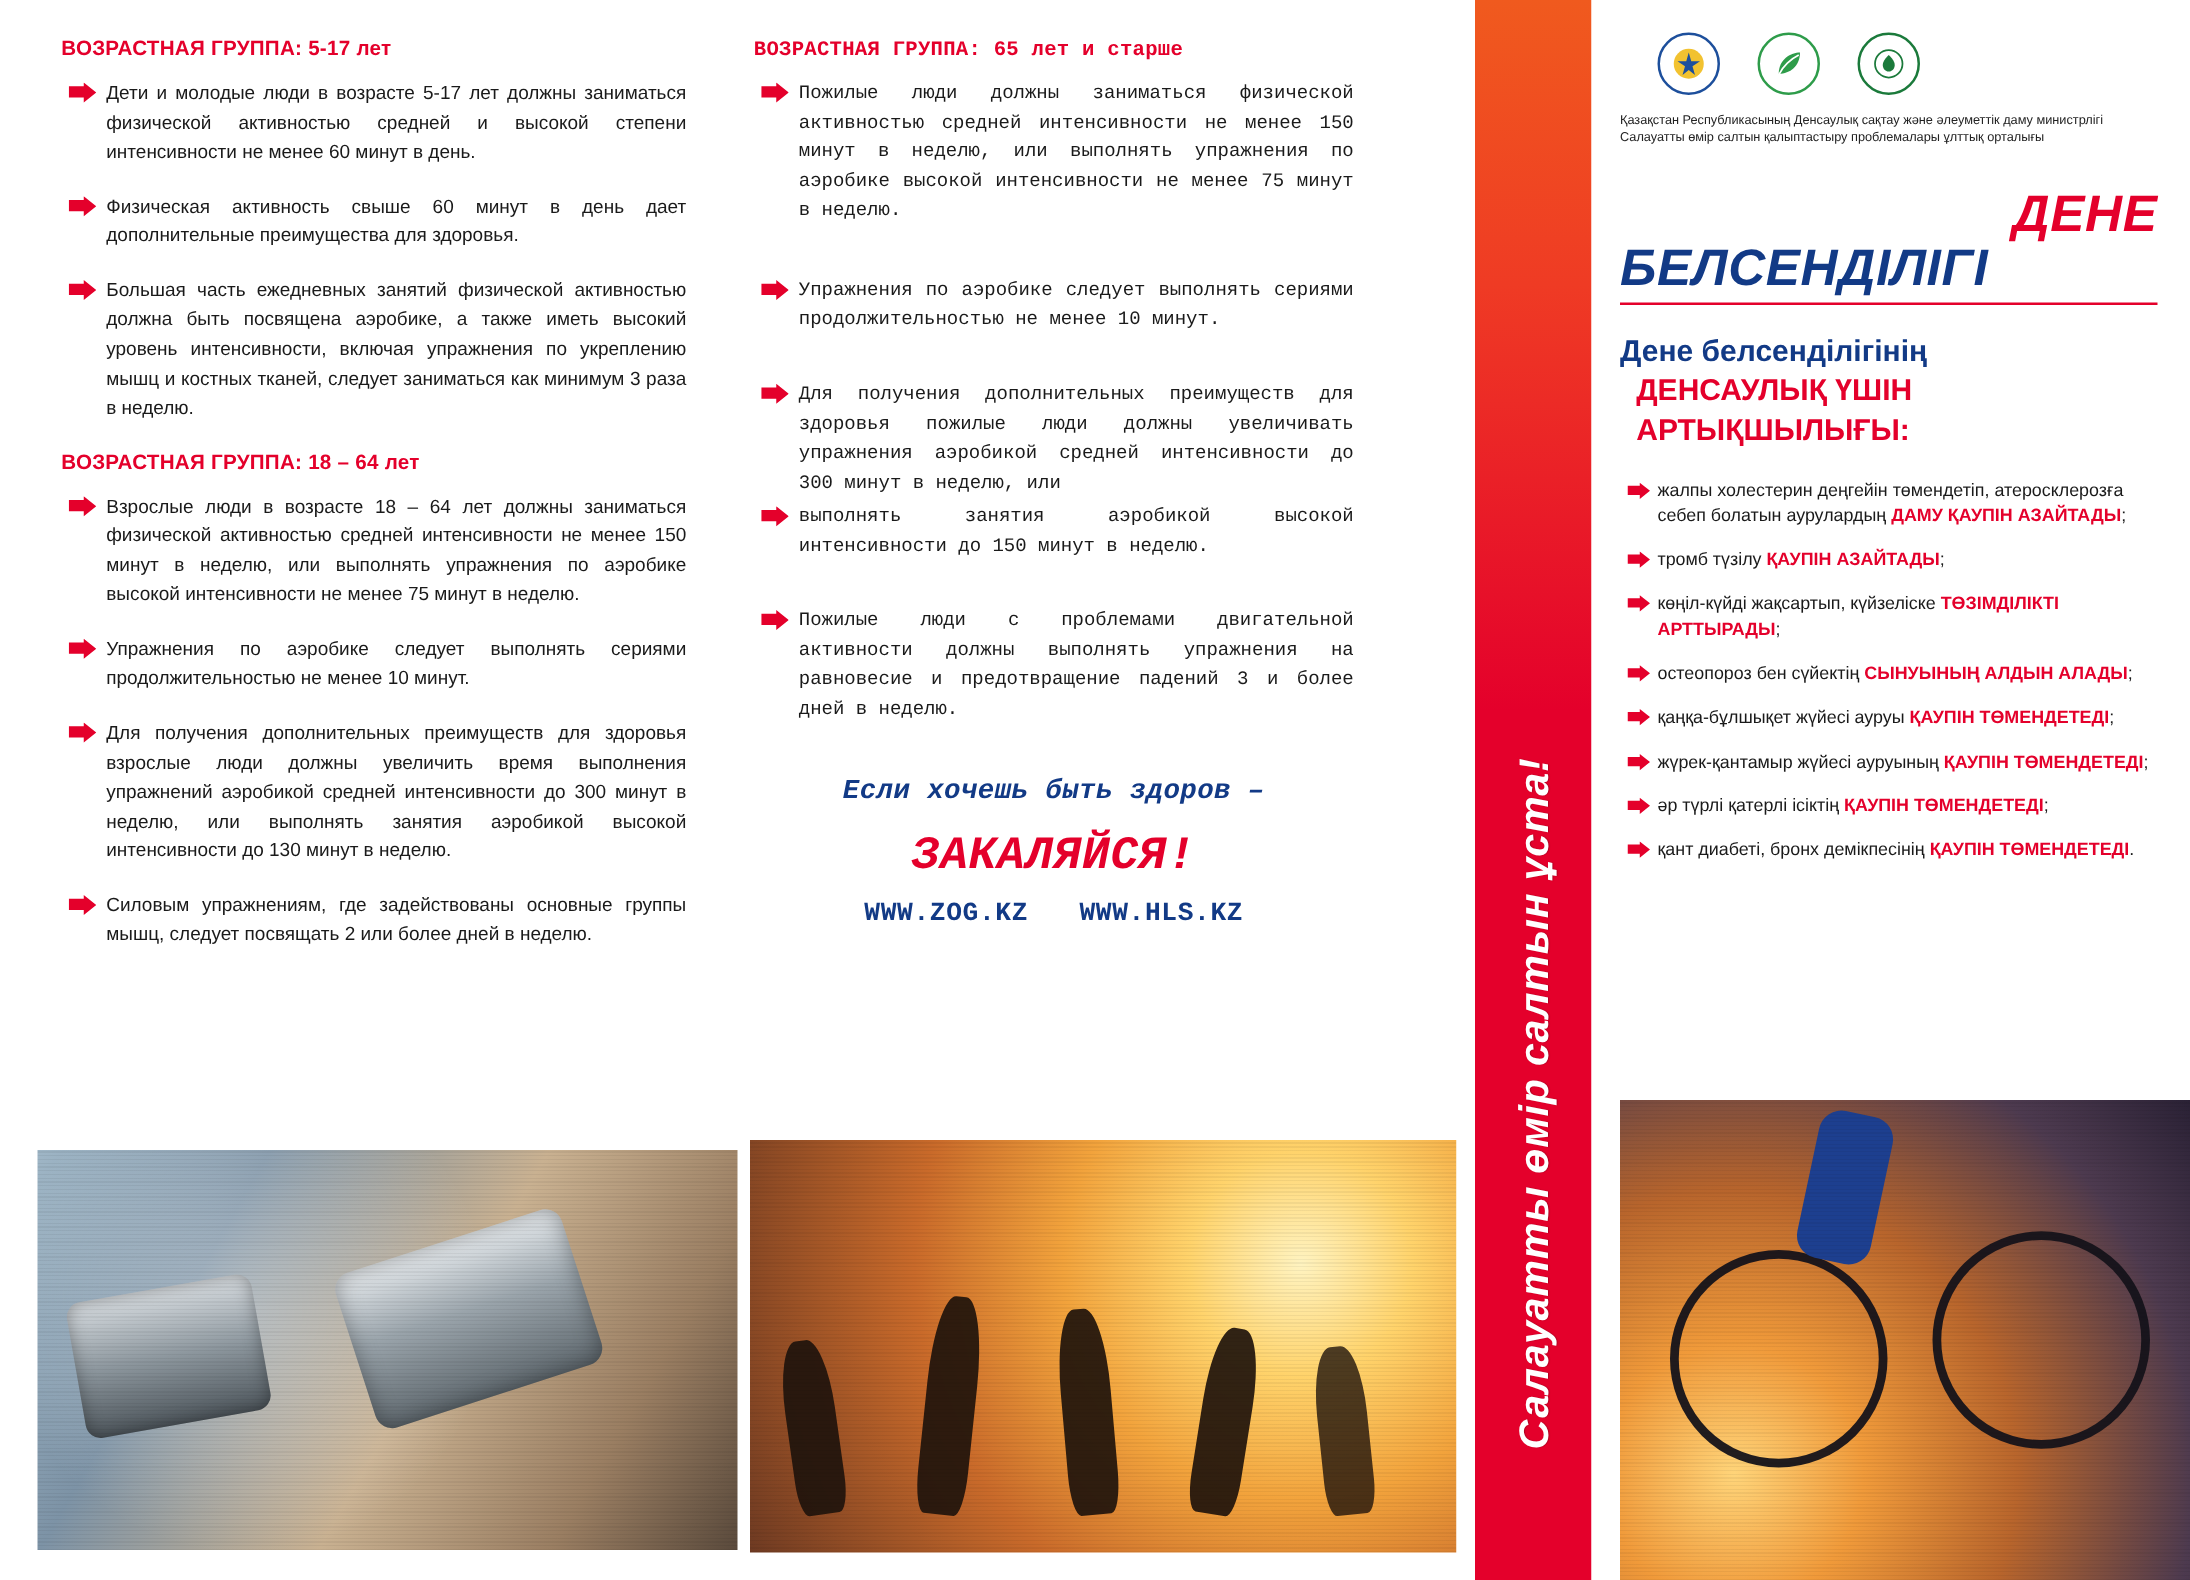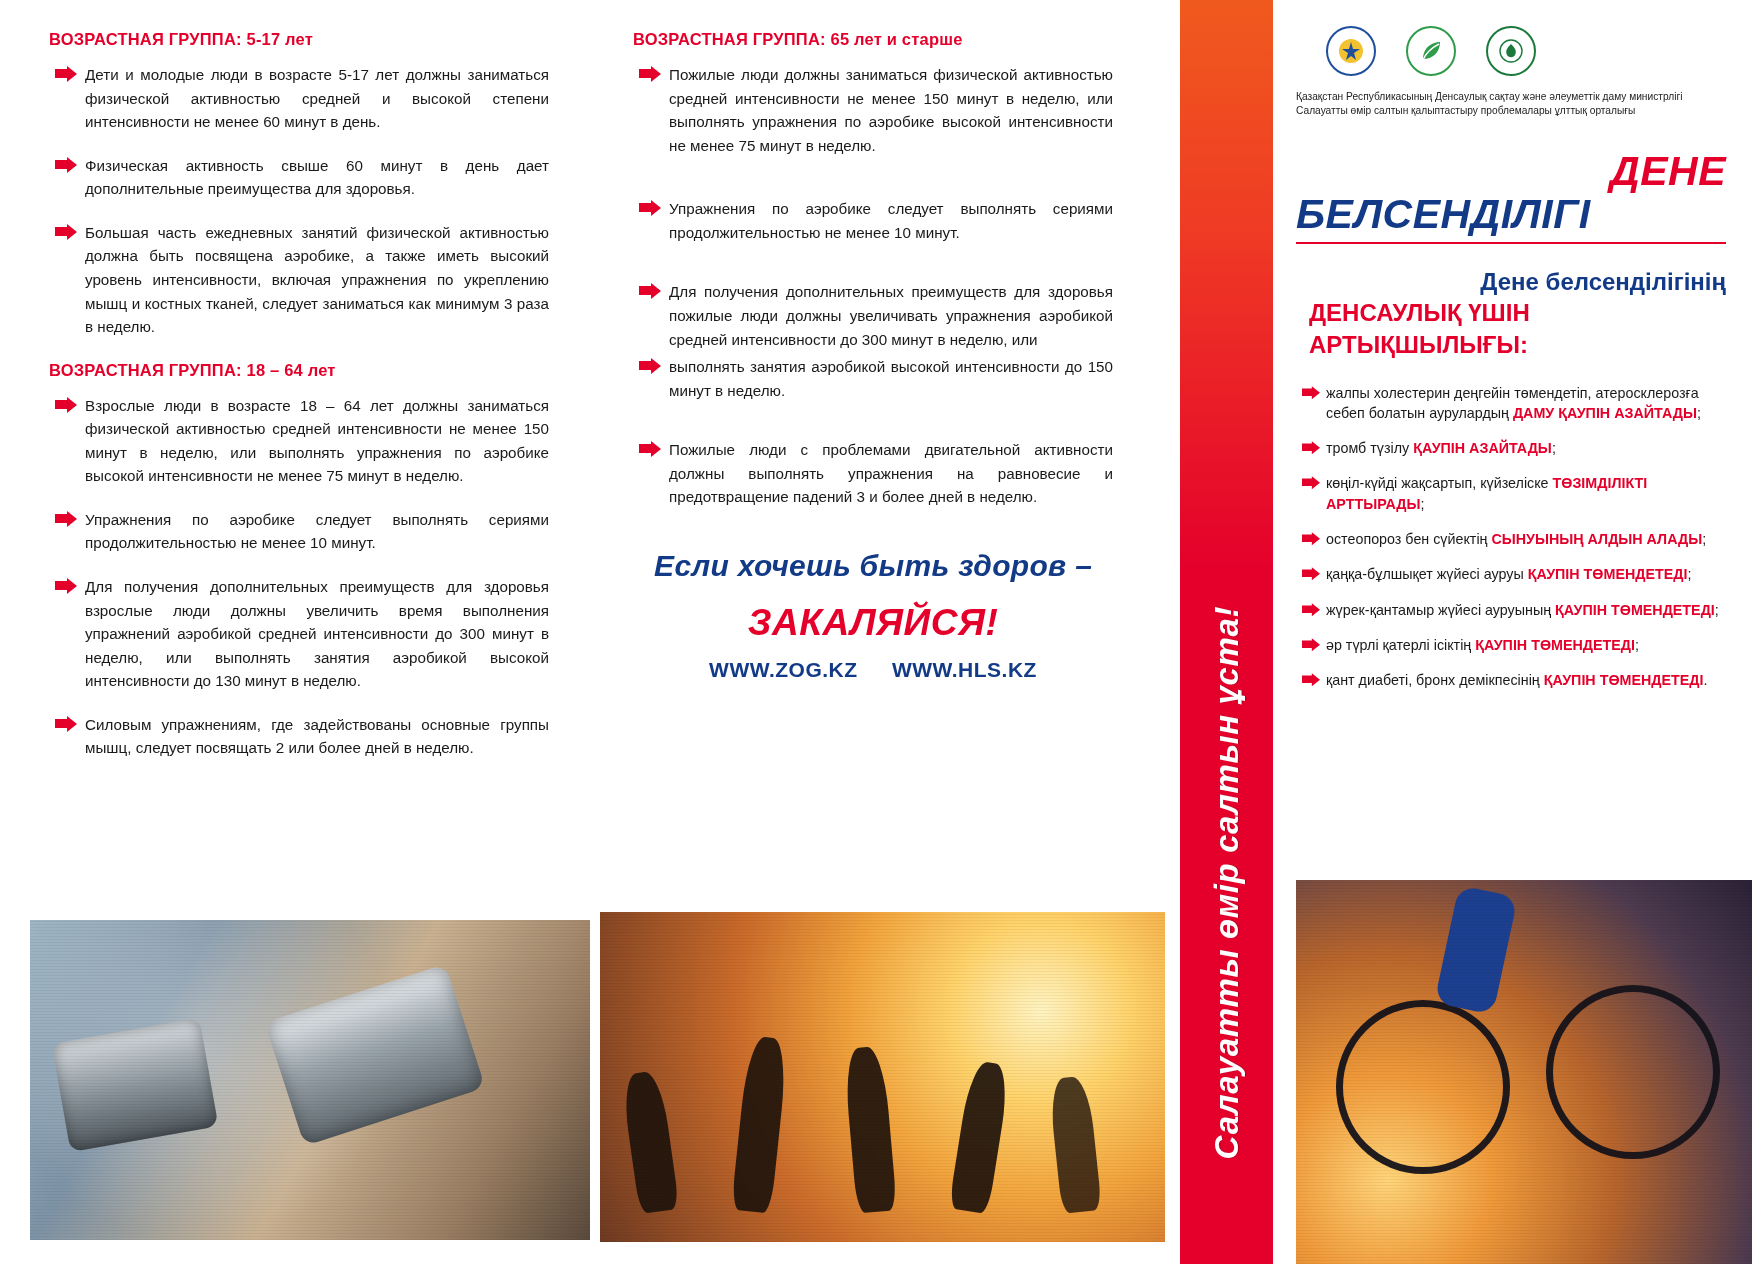--- a/index.html
+++ b/index.html
@@ -43,31 +43,31 @@
   .btext {
     font-size: 15.2px;
     line-height: 1.55;
     color: #1a1a1a;
     text-align: justify;
   }
 
   
   #col1 { left: 49px; top: 30px; width: 500px; }
   
-  #col2 { left: 633px; top: 30px; width: 480px; }
+  #col2 { left: 603px; top: 30px; width: 480px; font-family: Liberation Mono, monospace; }
 
   .slogan {
     margin-top: 40px;
     text-align: center;
   }
   .slogan .line1 {
     color: #123a86;
     font-weight: bold;
     font-style: italic;
-    font-size: 30px;
+    font-size: 22px;
     letter-spacing: .3px;
   }
   .slogan .line2 {
     color: #e4002b;
     font-weight: bold;
     font-style: italic;
     font-size: 37px;
     margin-top: 19px;
     letter-spacing: .5px;
   }
@@ -171,21 +171,21 @@
     background: #e4002b;
     margin-top: 4px;
   }
 
   .sub-title {
     margin-top: 22px;
     font-weight: bold;
     line-height: 1.32;
     font-size: 24px;
   }
-  .sub-title .navy { color: #123a86; text-align: right; }
+  .sub-title .navy { color: #123a86; }
   .sub-title .red { color: #e4002b; margin-left: 13px; }
 
   .benefit-row {
     position: relative;
     padding-left: 30px;
     margin-bottom: 15px;
   }
   .benefit-text {
     font-size: 14.3px;
     line-height: 1.42;

